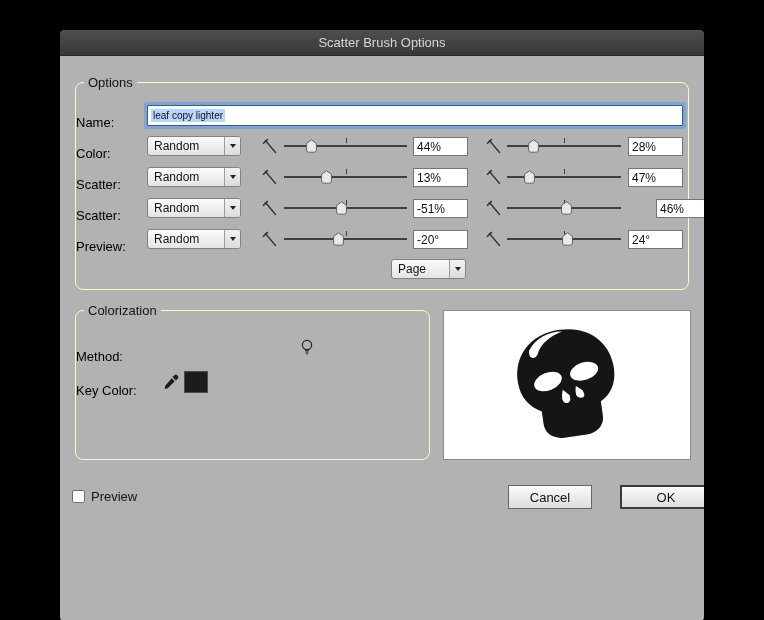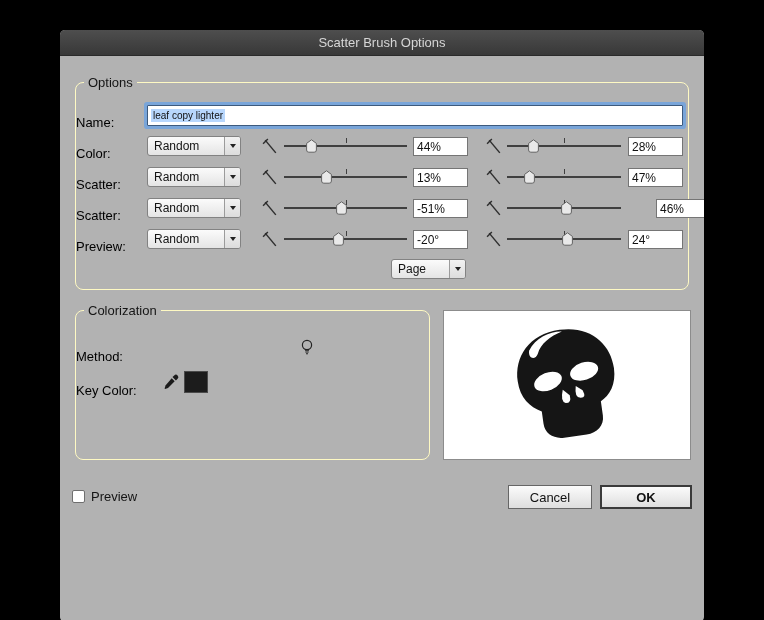--- a/index.html
+++ b/index.html
@@ -66,21 +66,21 @@
 
   
   .checkbox-row { position:absolute; left:12px; top:433px; display:flex; align-items:center; gap:6px; }
   .checkbox { width:13px; height:13px; background:#fff; border:1px solid #6f6f6f; border-radius:2px; }
   .checkbox-label { font-size:13px; color:#151515; }
 
   .btn { position:absolute; top:429px; height:24px; border-radius:0; font-size:13px; color:#111;
          background:linear-gradient(#fbfbfb,#dedede); display:flex; align-items:center; justify-content:center;
          cursor:default; }
   .btn-cancel { left:448px; width:84px; border:1px solid #666; }
-  .btn-ok { left:540px; width:92px; border:2px solid #3a3a3a;font-weight:bold; }
+  .btn-ok { left:560px; width:92px; border:2px solid #3a3a3a; }
 </style>
 </head>
 <body>
 
 <div class="stage">
   <div class="dialog">
 
     <div class="titlebar">
       <span>Scatter Brush Options</span>
     </div>

